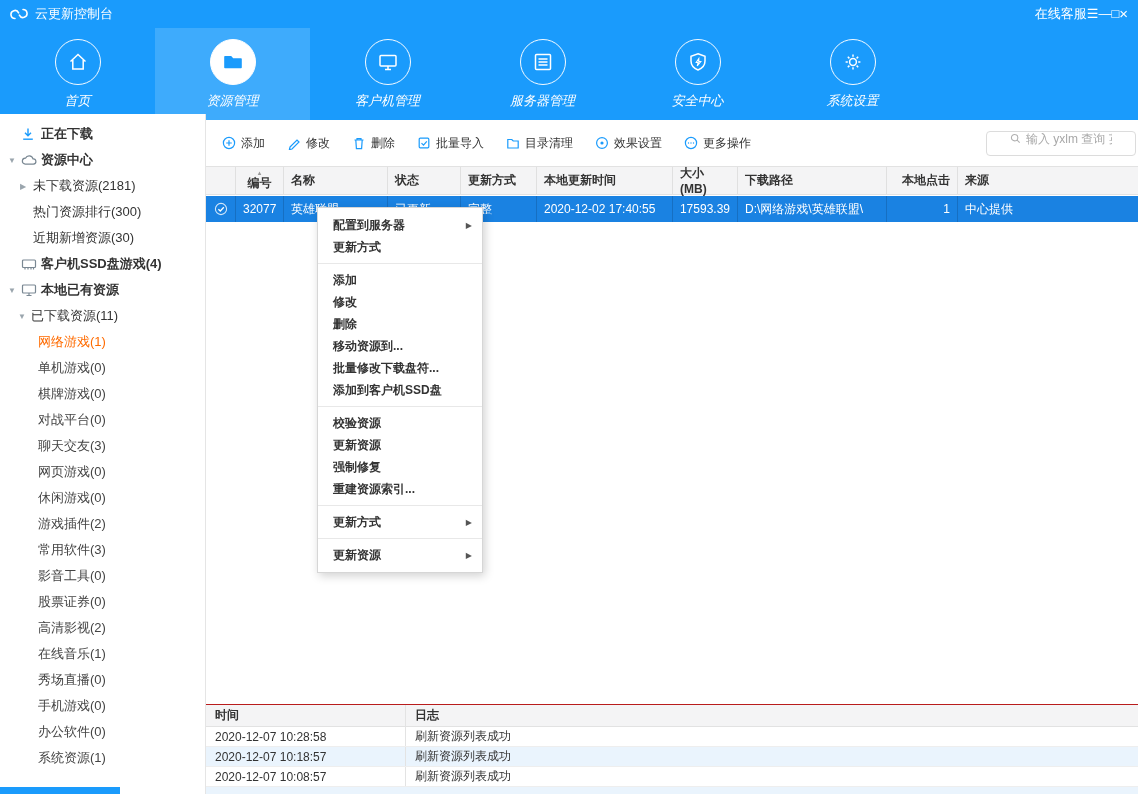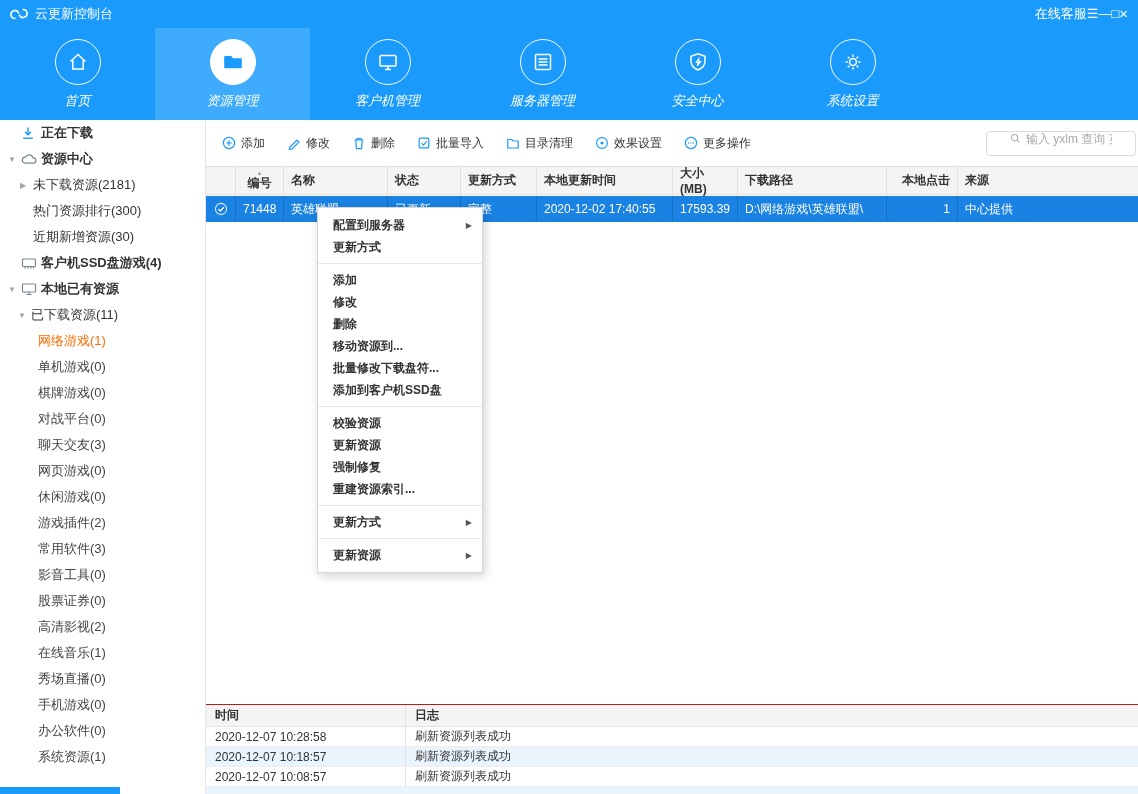--- a/index.html
+++ b/index.html
@@ -19,22 +19,22 @@
   .tb-btn.close { font-size:15px; }
   
   .navbar { position:absolute; left:0; top:28px; right:0; height:92px; background:#1a9bfc; display:flex; }
   .nav-item { width:155px; height:92px; display:flex; flex-direction:column; align-items:center; padding-top:11px;font-style:italic; }
   .nav-item.selected { background:rgba(255,255,255,0.16); }
   .nav-circle { width:46px; height:46px; border:1.4px solid rgba(255,255,255,.95); border-radius:50%;
     display:flex; align-items:center; justify-content:center; }
   .nav-item.selected .nav-circle { background:#fff; border-color:#fff; }
   .nav-label { color:#fff; font-size:13px; margin-top:7px; }
   
-  .sidebar { position:absolute; left:0; top:120px; width:206px; bottom:0; background:#fff;
-    border-right:1px solid #e5e5e5; padding-top:0; overflow:hidden; }
+  .sidebar { position:absolute; left:0; top:114px; width:206px; bottom:0; background:#fff;
+    border-right:1px solid #e5e5e5; padding-top:7px; overflow:hidden; }
   .main { position:absolute; left:206px; top:120px; right:0; bottom:0; background:#fff; }
   
   .sb-item { height:26px; display:flex; align-items:center; padding-left:8px; cursor:default; white-space:nowrap; }
   .sb-item .tri { width:13px; font-size:8px; color:#9aa5ad; text-align:left; }
   .sb-item .sb-ico { width:20px; display:flex; align-items:center; }
   .sb-item .sb-label { font-size:13px; color:#333; }
   .sb-item.bold .sb-label { font-weight:bold; }
   .sb-item.lvl1 { padding-left:20px; }
   .sb-item.lvl1n { padding-left:33px; }
   .sb-item.lvl1t { padding-left:18px; }
@@ -365,21 +365,21 @@
         </span>
     </div>
 
     <div class="grid-row">
       <span class="gr-cell c-ico">
         <svg width="14" height="14" viewBox="0 0 14 14" fill="none">
             <circle cx="7" cy="7" r="5.6" stroke="rgba(255,255,255,.8)" stroke-width="1.1"></circle>
             <path d="M4.4 7.2 L6.3 9 L9.8 5.3" stroke="#fff" stroke-width="1.3"></path>
           </svg>
       </span>
-      <span class="gr-cell c-id">71448</span>
+      <span class="gr-cell c-id">32077</span>
       <span class="gr-cell c-name">英雄联盟</span>
       <span class="gr-cell c-status">已更新</span>
       <span class="gr-cell c-mode">完整</span>
       <span class="gr-cell c-time">2020-12-02 17:40:55</span>
       <span class="gr-cell c-size">17593.39</span>
       <span class="gr-cell c-path">D:\网络游戏\英雄联盟\</span>
       <span class="gr-cell c-clicks">1</span>
       <span class="gr-cell c-src">中心提供</span>
     </div>
 

